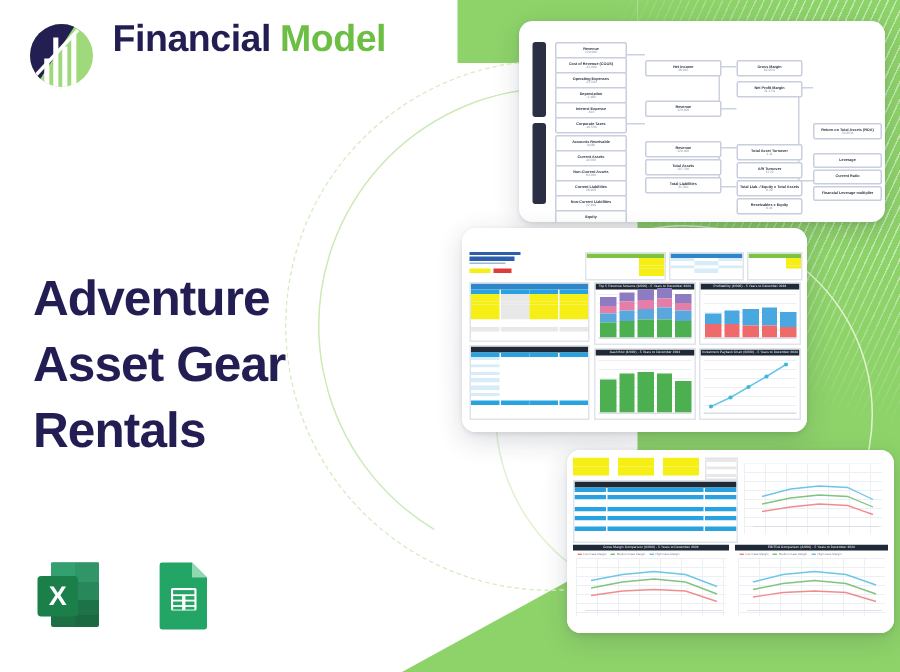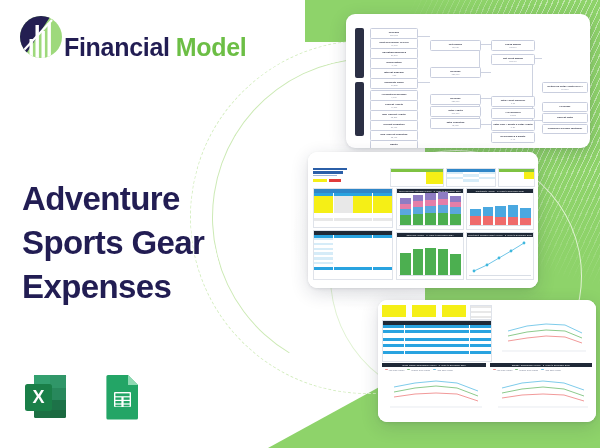--- a/index.html
+++ b/index.html
@@ -48,21 +48,21 @@
     left:330px;top:150px;width:250px;height:250px;
     border:1.3px solid #e0f2d2;
     transform:rotate(10deg);
   }
   .glow{
     position:absolute;left:250px;top:120px;width:260px;height:230px;
     background:radial-gradient(closest-side, rgba(0,0,0,.045), rgba(0,0,0,0) 70%);
   }
 
   
-  .brand{position:absolute;left:18px;top:14px;display:flex;align-items:flex-end;}
+  .brand{position:absolute;left:18px;top:14px;display:flex;align-items:flex-start;gap:11px;}
   .brand-mark{width:46px;height:46px;position:relative;}
   .brand-name{font-size:25px;font-weight:700;letter-spacing:-.3px;line-height:1;}
   .brand-name .w1{color:#221d53;}
   .brand-name .w2{color:#6cbe45;}
 
   
   .headline{
     position:absolute;left:22px;top:155px;width:250px;
     font-size:33px;line-height:1.33;font-weight:700;color:#221d53;letter-spacing:-.6px;
   }
@@ -161,21 +161,21 @@
           <rect x="29.5" y="9" width="3.4" height="35" fill="#fff"></rect>
           <path d="M6 36 L34 6" stroke="#fff" stroke-width="2.2" fill="none"></path>
         </g>
       </svg>
     </div>
     <div class="brand-name">
       <span class="w1">Financial</span><span style="display:inline-block;width:6px"></span><span class="w2">Model</span>
     </div>
   </div>
 
-  <h1 class="headline">Adventure Sports Gear Expenses</h1>
+  <h1 class="headline">Adventure Asset Gear Rentals</h1>
 
   <div class="file-icons">
     <div class="fi">
       <svg width="53" height="53" viewBox="0 0 53 53" aria-hidden="true">
         <rect x="14" y="5" width="32" height="43" rx="1.5" fill="#1d7044"></rect>
         <rect x="14" y="5" width="32" height="13" fill="#33a06f"></rect>
         <rect x="14" y="18" width="32" height="12" fill="#2b9162"></rect>
         <rect x="14" y="30" width="32" height="10" fill="#1f7a4d"></rect>
         <rect x="30" y="5" width="16" height="43" fill="#000" opacity="0.06"></rect>
         <rect x="5" y="14" width="27" height="27" rx="2.5" fill="#1a7f48"></rect>

